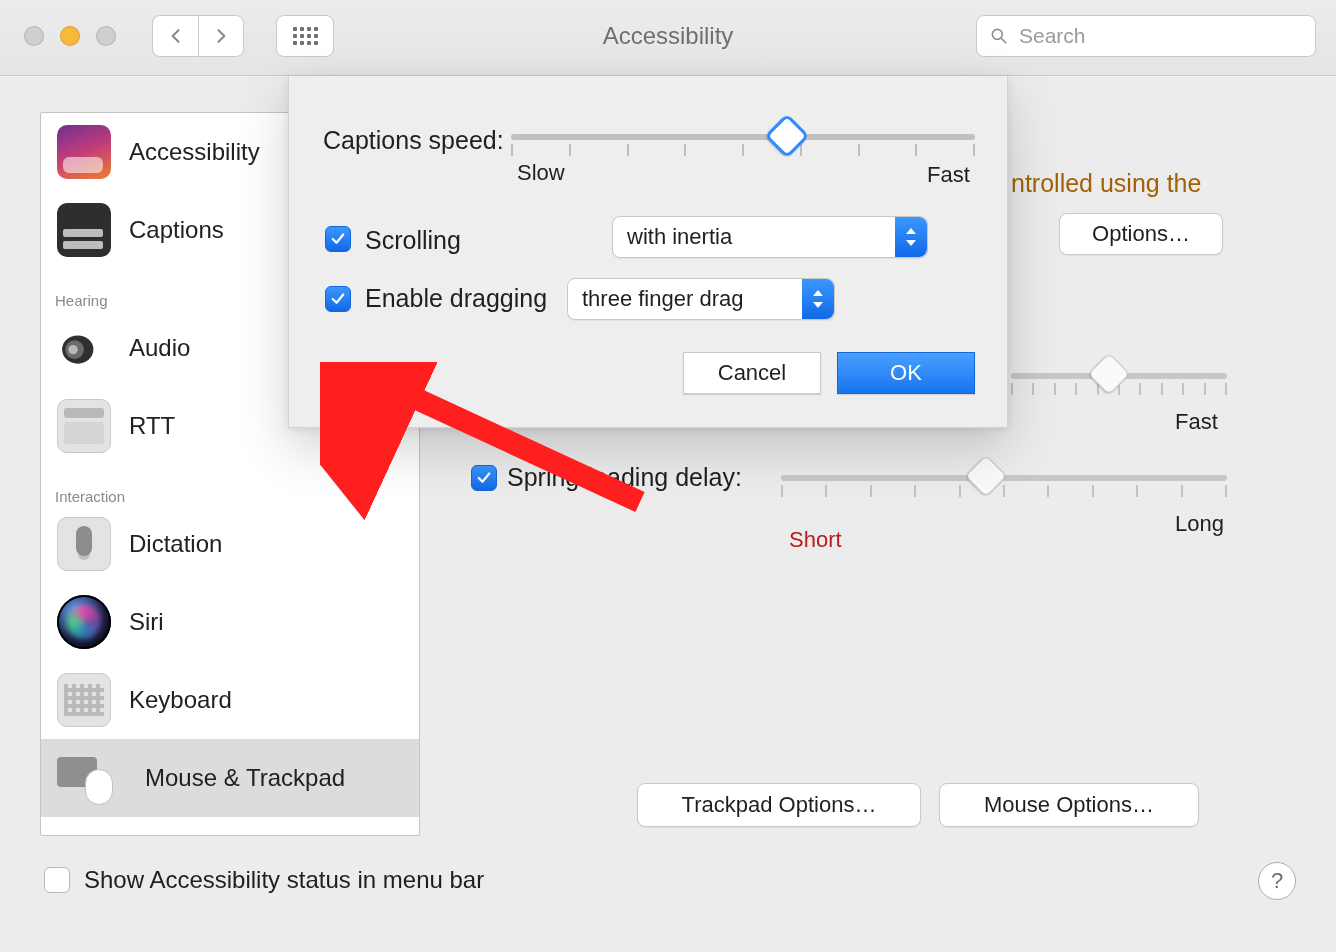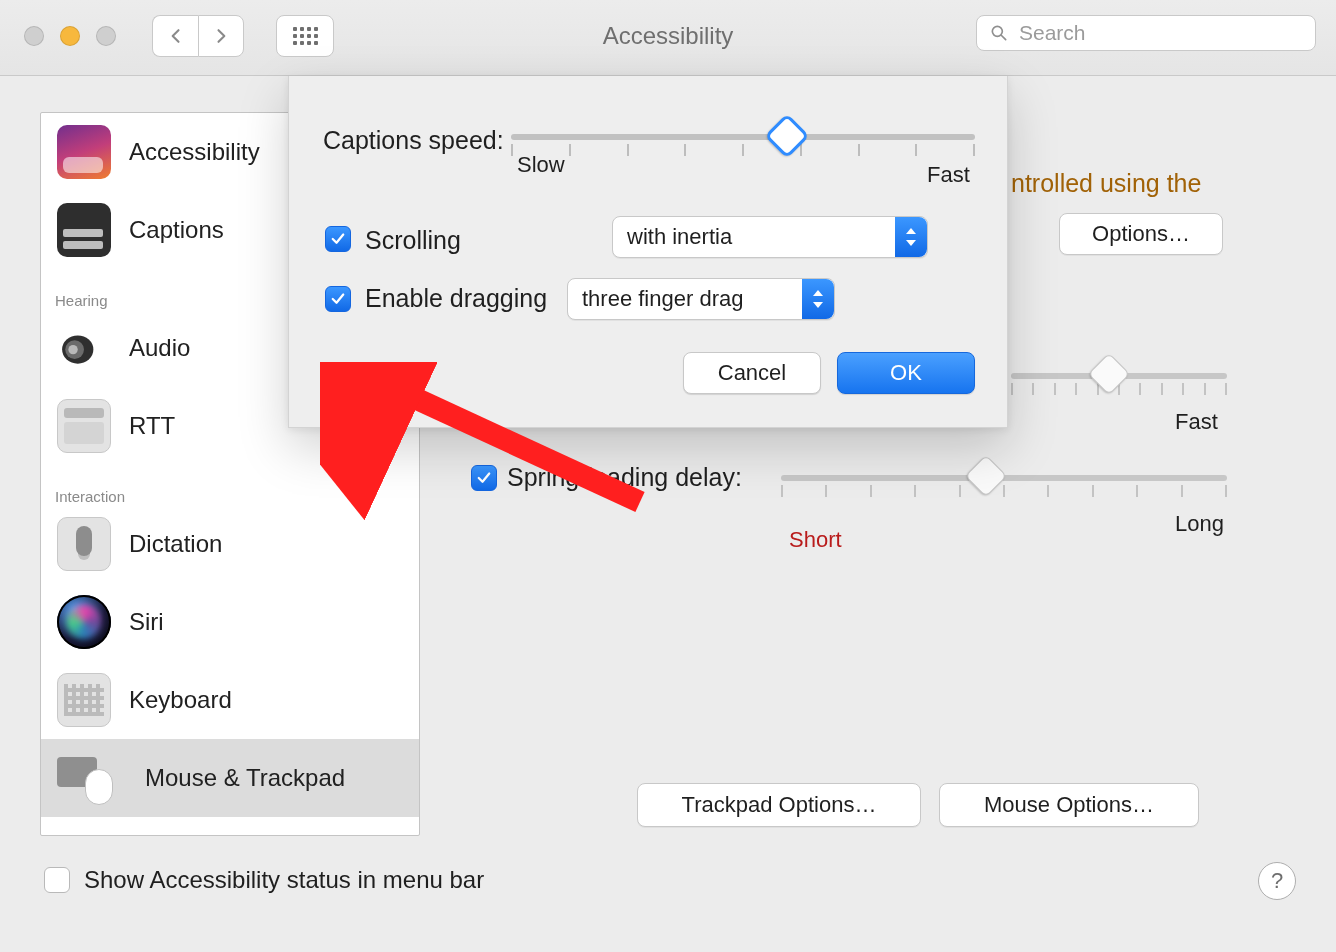--- a/index.html
+++ b/index.html
@@ -35,21 +35,21 @@
   .grid-icon { display:grid; grid-template-columns:repeat(4,4px); grid-template-rows:repeat(3,4px); gap:3px; }
   .grid-icon span { width:4px; height:4px; background:#6f6f6f; border-radius:1px; }
 
   .title {
     position:absolute; left:0; top:22px; width:1336px;
     text-align:center; font-size:24px; color:#6f6f6f; font-weight:500;
     pointer-events:none;
   }
 
   .search {
-    position:absolute; right:20px; top:15px; width:340px; height:36px;
+    position:absolute; right:20px; top:15px; width:340px; height:42px;
     background:#fff; border:1px solid #c9c9c9; border-radius:8px;
     display:flex; align-items:center; padding:0 12px; gap:10px;
   }
   .search svg { width:20px; height:20px; }
   .search input { border:none; outline:none; font-size:21px; color:#555; width:270px; background:transparent; }
   .search input::placeholder { color:#9b9b9b; }
 
   
   .content {
     position:absolute; left:0; top:76px; width:1336px; height:876px;
@@ -176,21 +176,21 @@
   .sheet .lbl-scroll { position:absolute; left:34px; top:50px; font-size:25px; color:#1f1f1f; }
   .sheet .ss-track { position:absolute; left:222px; top:58px; width:464px; height:6px; background:#c1c1c1; border-radius:3px; }
   .sheet .ss-ticks { position:absolute; left:222px; top:68px; width:464px; height:14px; display:flex; justify-content:space-between; }
   .sheet .ss-ticks span { width:2px; height:12px; background:#bdbdbd; }
   .sheet .ss-thumb {
     position:absolute; left:482px; top:44px; width:32px; height:32px;
     border-radius:7px; transform:rotate(45deg);
     background:#fff; border:3px solid #2f8cff;
     box-shadow:0 1px 2px rgba(0,0,0,.2);
   }
-  .sheet .ss-slow { position:absolute; left:228px; top:76px; font-size:22px; color:#1f1f1f; }
+  .sheet .ss-slow { position:absolute; left:228px; top:84px; font-size:22px; color:#1f1f1f; }
   .sheet .ss-fast { position:absolute; left:638px; top:86px; font-size:22px; color:#1f1f1f; }
 
   .sheet .row-scrolling { position:absolute; left:36px; top:150px; display:flex; align-items:flex-start; gap:14px;}
   .sheet .row-drag      { position:absolute; left:36px; top:208px; display:flex; align-items:center; gap:14px;}
   .sheet .row-label { font-size:25px; color:#1f1f1f; }
 
   .popup {
     position:absolute; height:42px; background:#fff; border:1px solid #c8c8c8; border-radius:8px;
     display:flex; align-items:center; padding:0 44px 0 14px; font-size:22px; color:#1f1f1f;
     box-shadow:0 1px 0 rgba(0,0,0,.05);
@@ -203,21 +203,21 @@
   }
   .popup .stepper::before, .popup .stepper::after{
     content:""; width:0; height:0; border-left:5px solid transparent; border-right:5px solid transparent;
   }
   .popup .stepper::before{ border-bottom:6px solid #fff; margin-bottom:3px;}
   .popup .stepper::after { border-top:6px solid #fff; margin-top:3px;}
   .popup-scrolling { left:278px; top:140px; width:316px;margin-left:45px; }
   .popup-drag      { left:278px; top:202px; width:268px; }
 
   .sheet .cancel-btn, .sheet .ok-btn {
-    position:absolute; top:276px; height:42px; border-radius:8px;
+    position:absolute; top:276px; height:42px; border-radius:0;
     font-size:22px; display:flex; align-items:center; justify-content:center;
     box-shadow:0 1px 1px rgba(0,0,0,.12);
   }
   .sheet .cancel-btn { left:394px; width:138px; background:#fff; border:1px solid #c8c8c8; color:#1f1f1f;}
   .sheet .ok-btn { left:548px; width:138px; background:linear-gradient(#4aa0ff,#1774ef); color:#fff; border:1px solid #1668dc;}
 
   
   .arrow {
     position:absolute; left:320px; top:286px; width:360px; height:160px;
     pointer-events:none;

